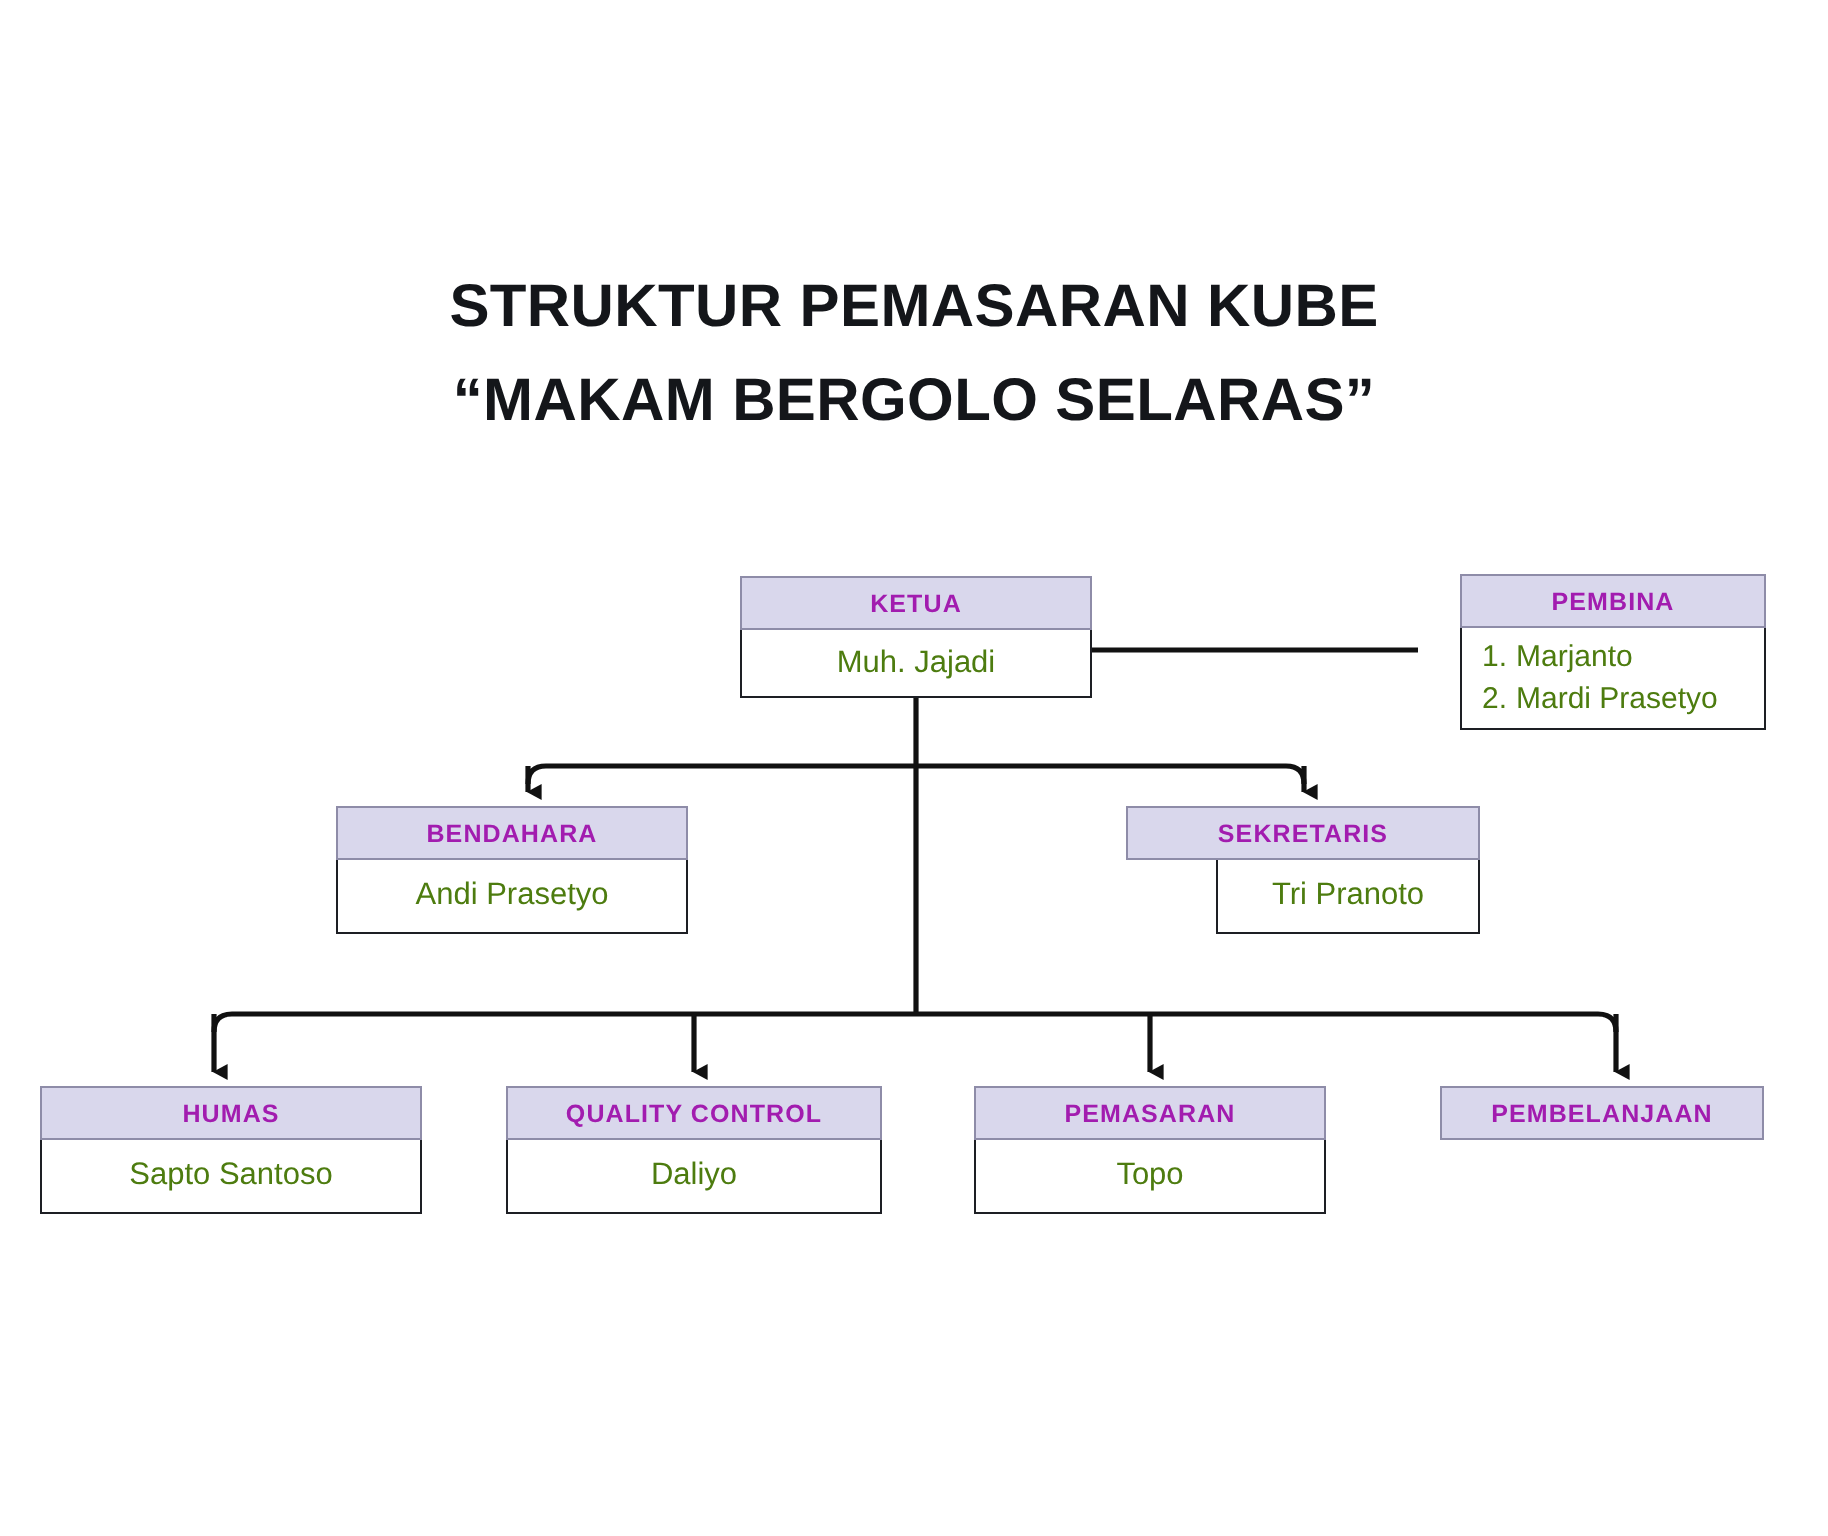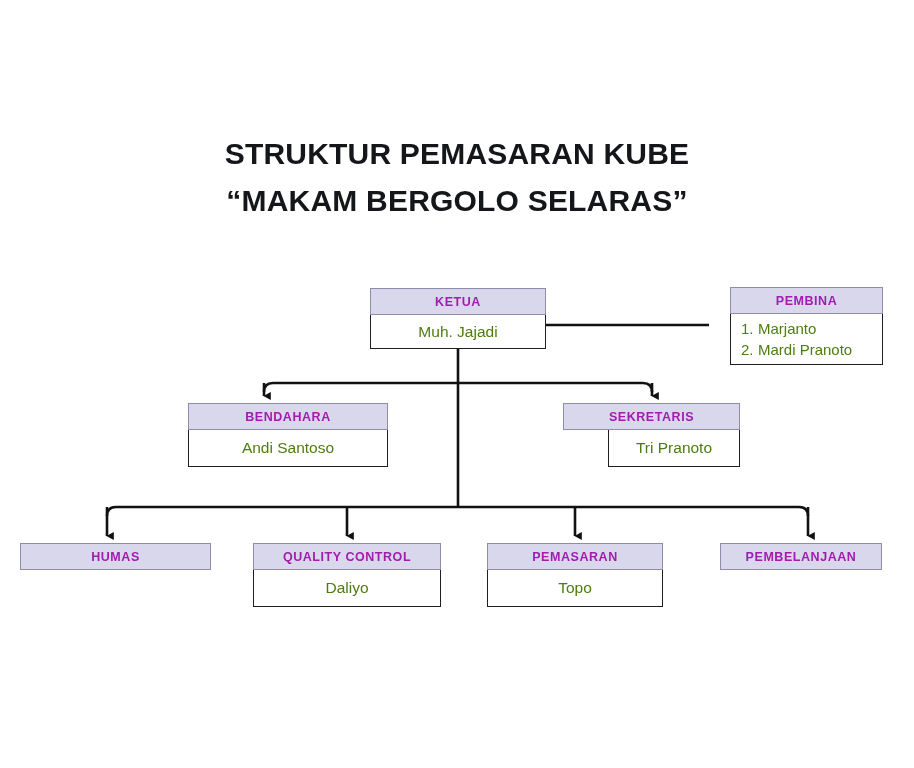--- a/index.html
+++ b/index.html
@@ -91,21 +91,21 @@
     min-width: 17px;
   }
 
   
   #node-ketua        { left: 370px; top: 288px; width: 176px; }
   #node-ketua .bdy   { height: 34px; }
 
   #node-pembina      { left: 730px; top: 287px; width: 153px; }
   #node-pembina .bdy { height: 51px; }
 
-  #node-bendahara      { left: 188px; top: 403px; width: 200px; }
+  #node-bendahara      { left: 168px; top: 403px; width: 176px; }
   #node-bendahara .bdy { height: 37px; }
 
   #node-sekretaris      { left: 563px; top: 403px; width: 177px; }
   #node-sekretaris .bdy { height: 37px; margin-left: 45px; }
 
   #node-humas          { left: 20px;  top: 543px; width: 191px; }
   #node-quality        { left: 253px; top: 543px; width: 188px; }
   #node-pemasaran      { left: 487px; top: 543px; width: 176px; }
   #node-pembelanjaan   { left: 720px; top: 543px; width: 162px; }
   #node-humas .bdy, #node-quality .bdy,
@@ -151,37 +151,38 @@
     <div class="bdy">Muh. Jajadi</div>
   </div>
 
   <div class="node" id="node-pembina">
     <div class="hdr">PEMBINA</div>
     <div class="bdy list">
       <span class="li">
         <span class="num">1.</span><span>Marjanto</span>
       </span>
       <span class="li">
-        <span class="num">2.</span><span>Mardi Pranoto</span>
+        <span class="num">2.</span><span>Mardi Prasetyo</span>
       </span>
     </div>
   </div>
 
   <div class="node" id="node-bendahara">
     <div class="hdr">BENDAHARA</div>
-    <div class="bdy">Andi Santoso</div>
+    <div class="bdy">Andi Prasetyo</div>
   </div>
 
   <div class="node" id="node-sekretaris">
     <div class="hdr">SEKRETARIS</div>
     <div class="bdy">Tri Pranoto</div>
   </div>
 
   <div class="node" id="node-humas">
     <div class="hdr">HUMAS</div>
+    <div class="bdy">Sapto Santoso</div>
   </div>
 
   <div class="node" id="node-quality">
     <div class="hdr">QUALITY CONTROL</div>
     <div class="bdy">Daliyo</div>
   </div>
 
   <div class="node" id="node-pemasaran">
     <div class="hdr">PEMASARAN</div>
     <div class="bdy">Topo</div>

